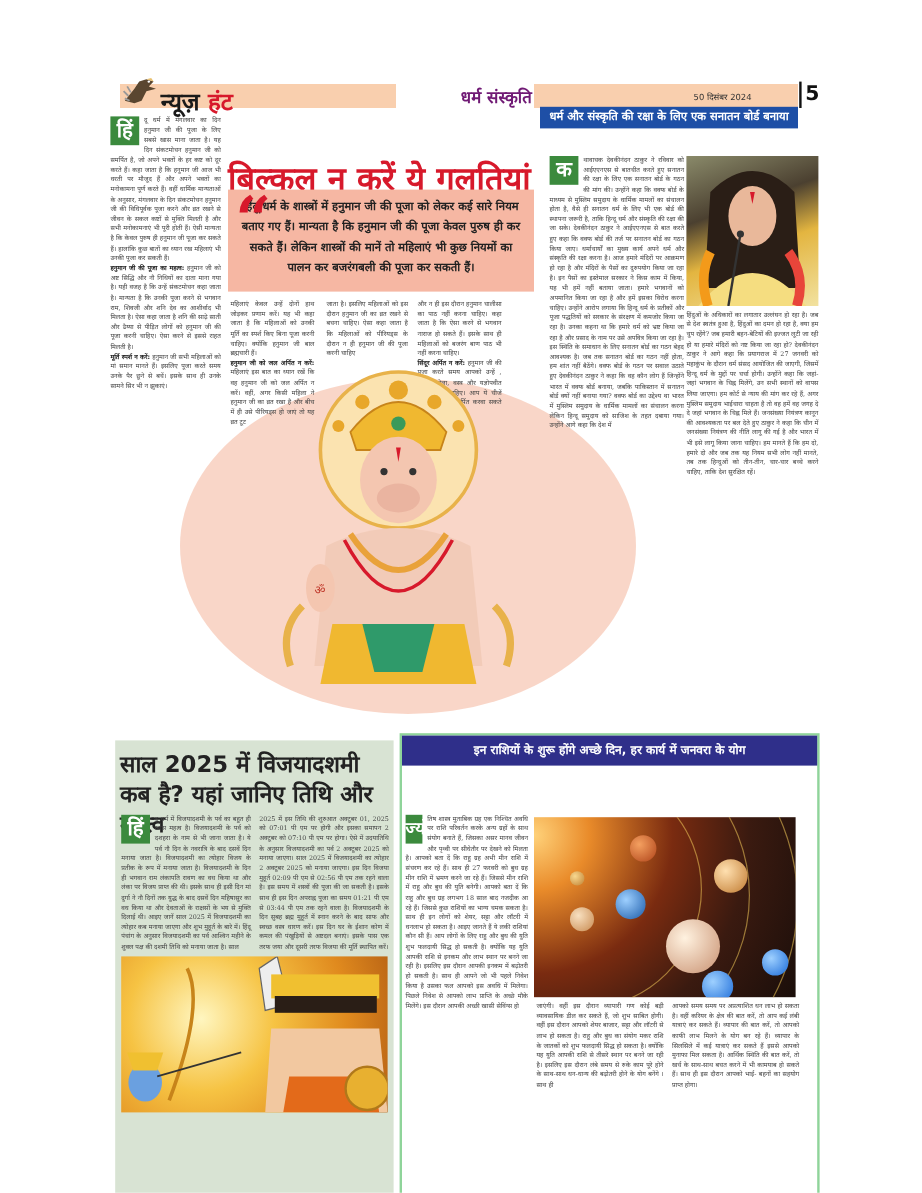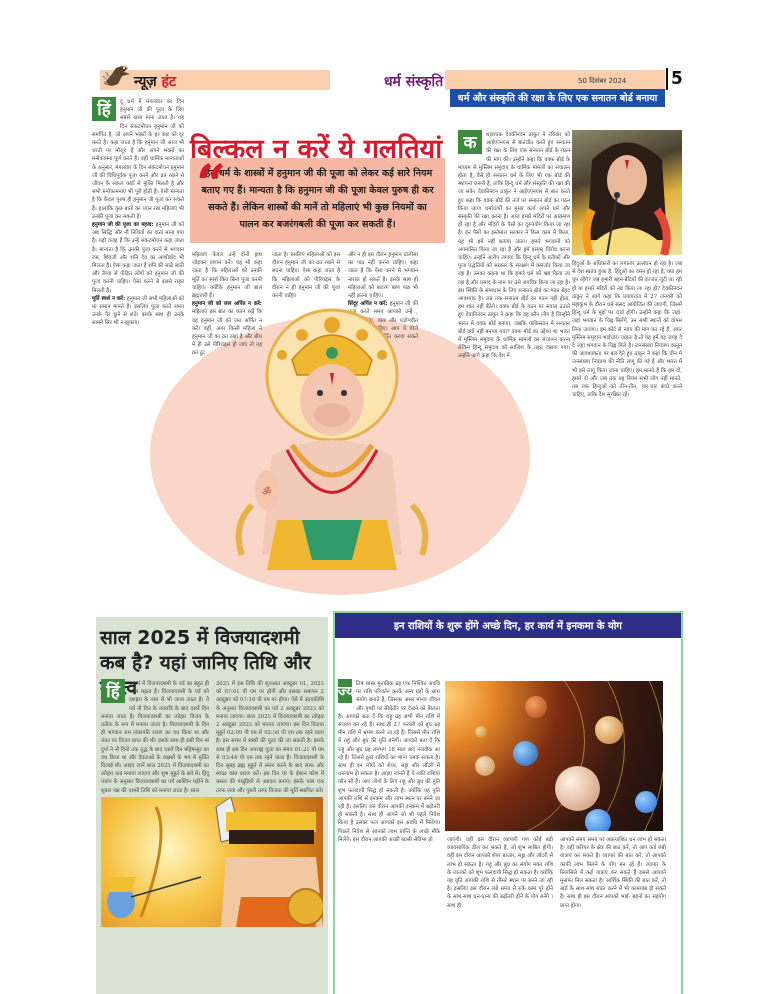--- a/index.html
+++ b/index.html
@@ -6,21 +6,21 @@
   html, body { width: 768px; height: 994px; background: #ffffff; overflow: hidden; }
   body { font-family: "DejaVu Sans", sans-serif; color: #222; position: relative; }
 
   .page { position: absolute; left: 100px; top: 45px; width: 583px; height: 900px; }
 
   
   .masthead { position: absolute; left: 0; top: 25px; width: 583px; height: 20px; }
   .mast-left { position: absolute; left: 0; top: 0; width: 230px; height: 20px; background: #f9cfae; }
   .mast-right { position: absolute; left: 345px; top: 0; width: 220px; height: 20px; background: #f9cfae; }
   .logo-bird { position: absolute; left: 2px; top: -6px; width: 30px; height: 26px; }
-  .logo-text { position: absolute; left: 34px; top: 1px; font-size: 14px; font-weight: bold; color: #1a1a1a; font-family: "DejaVu Sans", sans-serif; }
+  .logo-text { position: absolute; left: 34px; top: 1px; font-size: 20px; font-weight: bold; color: #1a1a1a; font-family: "DejaVu Sans", sans-serif; }
   .logo-text .red { color: #d7192b; }
   .section-title { position: absolute; left: 240px; top: 1px; font-size: 14px; font-weight: bold; color: #701a75; margin-left: 44px; }
   .date { position: absolute; left: 478px; top: 6px; font-size: 7px; color: #333; }
   .page-num { position: absolute; left: 566px; top: -2px; font-size: 17px; font-weight: bold; color: #111; border-left: 2px solid #111; padding-left: 3px; height: 22px; }
 
   .sub-left { position: absolute; left: 18px; top: 47px; font-size: 11px; color: #3b8a3d; font-weight: bold; }
   .sub-right { position: absolute; left: 350px; top: 44px; width: 215px; height: 18px; background: #1e4fa6; color: #fff; font-size: 9.5px; text-align: center; line-height: 18px; font-weight: bold; }
 
   
   .col { position: absolute; font-size: 5.3px; line-height: 8.2px; color: #444; font-family: "DejaVu Serif", serif; text-align: justify; }
@@ -181,21 +181,21 @@
         <circle cx="205" cy="110" r="18" fill="#e8b030" stroke="#b0781a" stroke-width="2"></circle>
         <ellipse cx="20" cy="105" rx="14" ry="16" fill="#6aa0e0"></ellipse>
         <path d="M5 80 L35 80 L30 95 L10 95 Z" fill="#f0c030"></path>
         <path d="M40 120 Q70 40 55 10" stroke="#c7841a" stroke-width="3" fill="none"></path>
         <line x1="30" y1="100" x2="100" y2="80" stroke="#333" stroke-width="1.5"></line>
       </svg>
     </div>
   </div>
 
   <div class="rahu-box">
-    <div class="rahu-banner">इन राशियों के शुरू होंगे अच्छे दिन, हर कार्य में इनकमा के योग</div>
+    <div class="rahu-banner">इन राशियों के शुरू होंगे अच्छे दिन, हर कार्य में जनवरा के योग</div>
 
     <div class="col" style="left:3px; top:66px; width:102px;">
       <span class="dropcap" style="width:14px;font-size:14px;">ज्यो</span>
       <span>तिष शास्त्र मुताबिक ग्रह एक निश्चित अवधि पर राशि परिवर्तन करके अन्य ग्रहों के साथ संयोग बनाते हैं, जिसका असर मानव जीवन और पृथ्वी पर सीधेतौर पर देखने को मिलता है। आपको बता दें कि राहु ग्रह अभी मीन राशि में संचरण कर रहे हैं। साथ ही 27 फरवरी को बुध ग्रह मीन राशि में भ्रमण करने जा रहे हैं। जिससे मीन राशि में राहु और बुध की युति बनेगी। आपको बता दें कि राहु और बुध ग्रह लगभग 18 साल बाद नजदीक आ रहे हैं। जिससे कुछ राशियों का भाग्य चमक सकता है। साथ ही इन लोगों को शेयर, सट्टा और लॉटरी में धनलाभ हो सकता है। आइए जानते हैं ये लकी राशियां कौन सी हैं। आप लोगों के लिए राहु और बुध की युति शुभ फलदायी सिद्ध हो सकती है। क्योंकि यह युति आपकी राशि से इनकम और लाभ स्थान पर बनने जा रही है। इसलिए इस दौरान आपकी इनकम में बढ़ोतरी हो सकती है। साथ ही आपने जो भी पहले निवेश किया है उसका फल आपको इस अवधि में मिलेगा। पिछले निवेश से आपको लाभ प्राप्ति के अच्छे मौके मिलेंगे। इस दौरान आपकी अच्छी खासी सेविंग्स हो</span>
     </div>
 
     <div class="planets-img">
       <div class="orbit" style="left:-60px; top:-40px; width:200px; height:200px;"></div>
       <div class="orbit" style="left:-90px; top:-70px; width:270px; height:270px;"></div>
       <div class="orbit" style="left:-120px; top:-100px; width:340px; height:340px;"></div>

